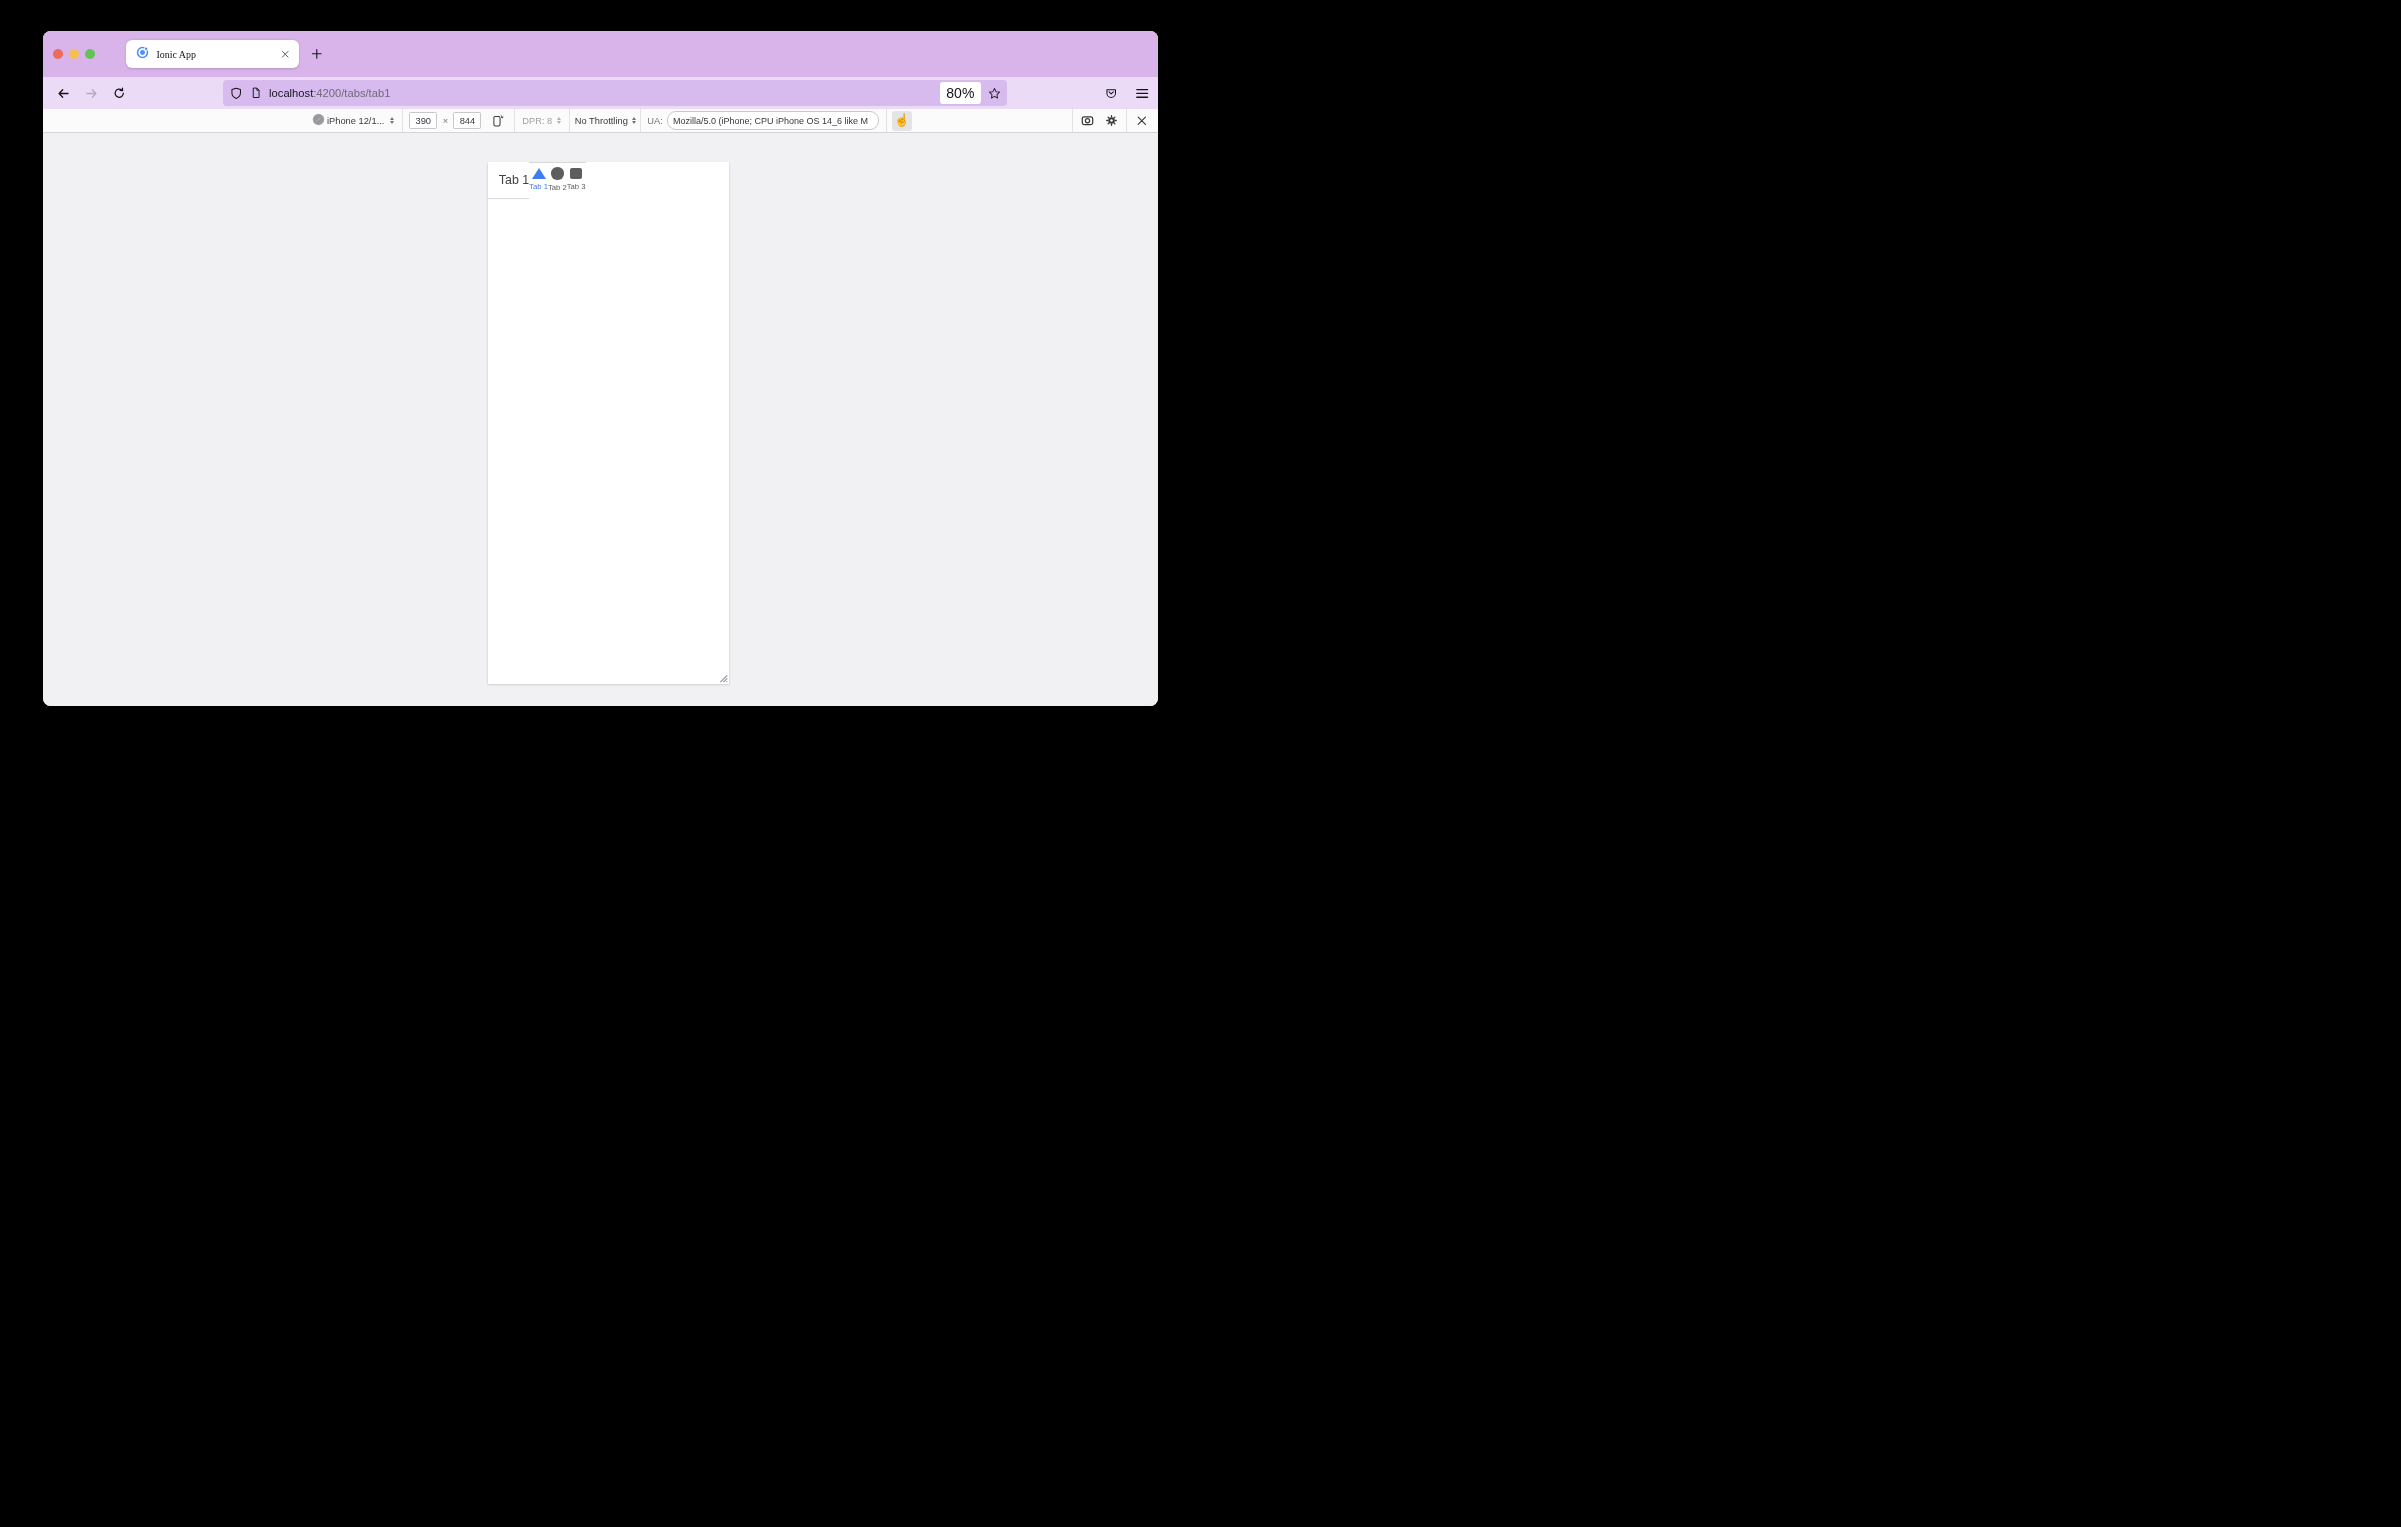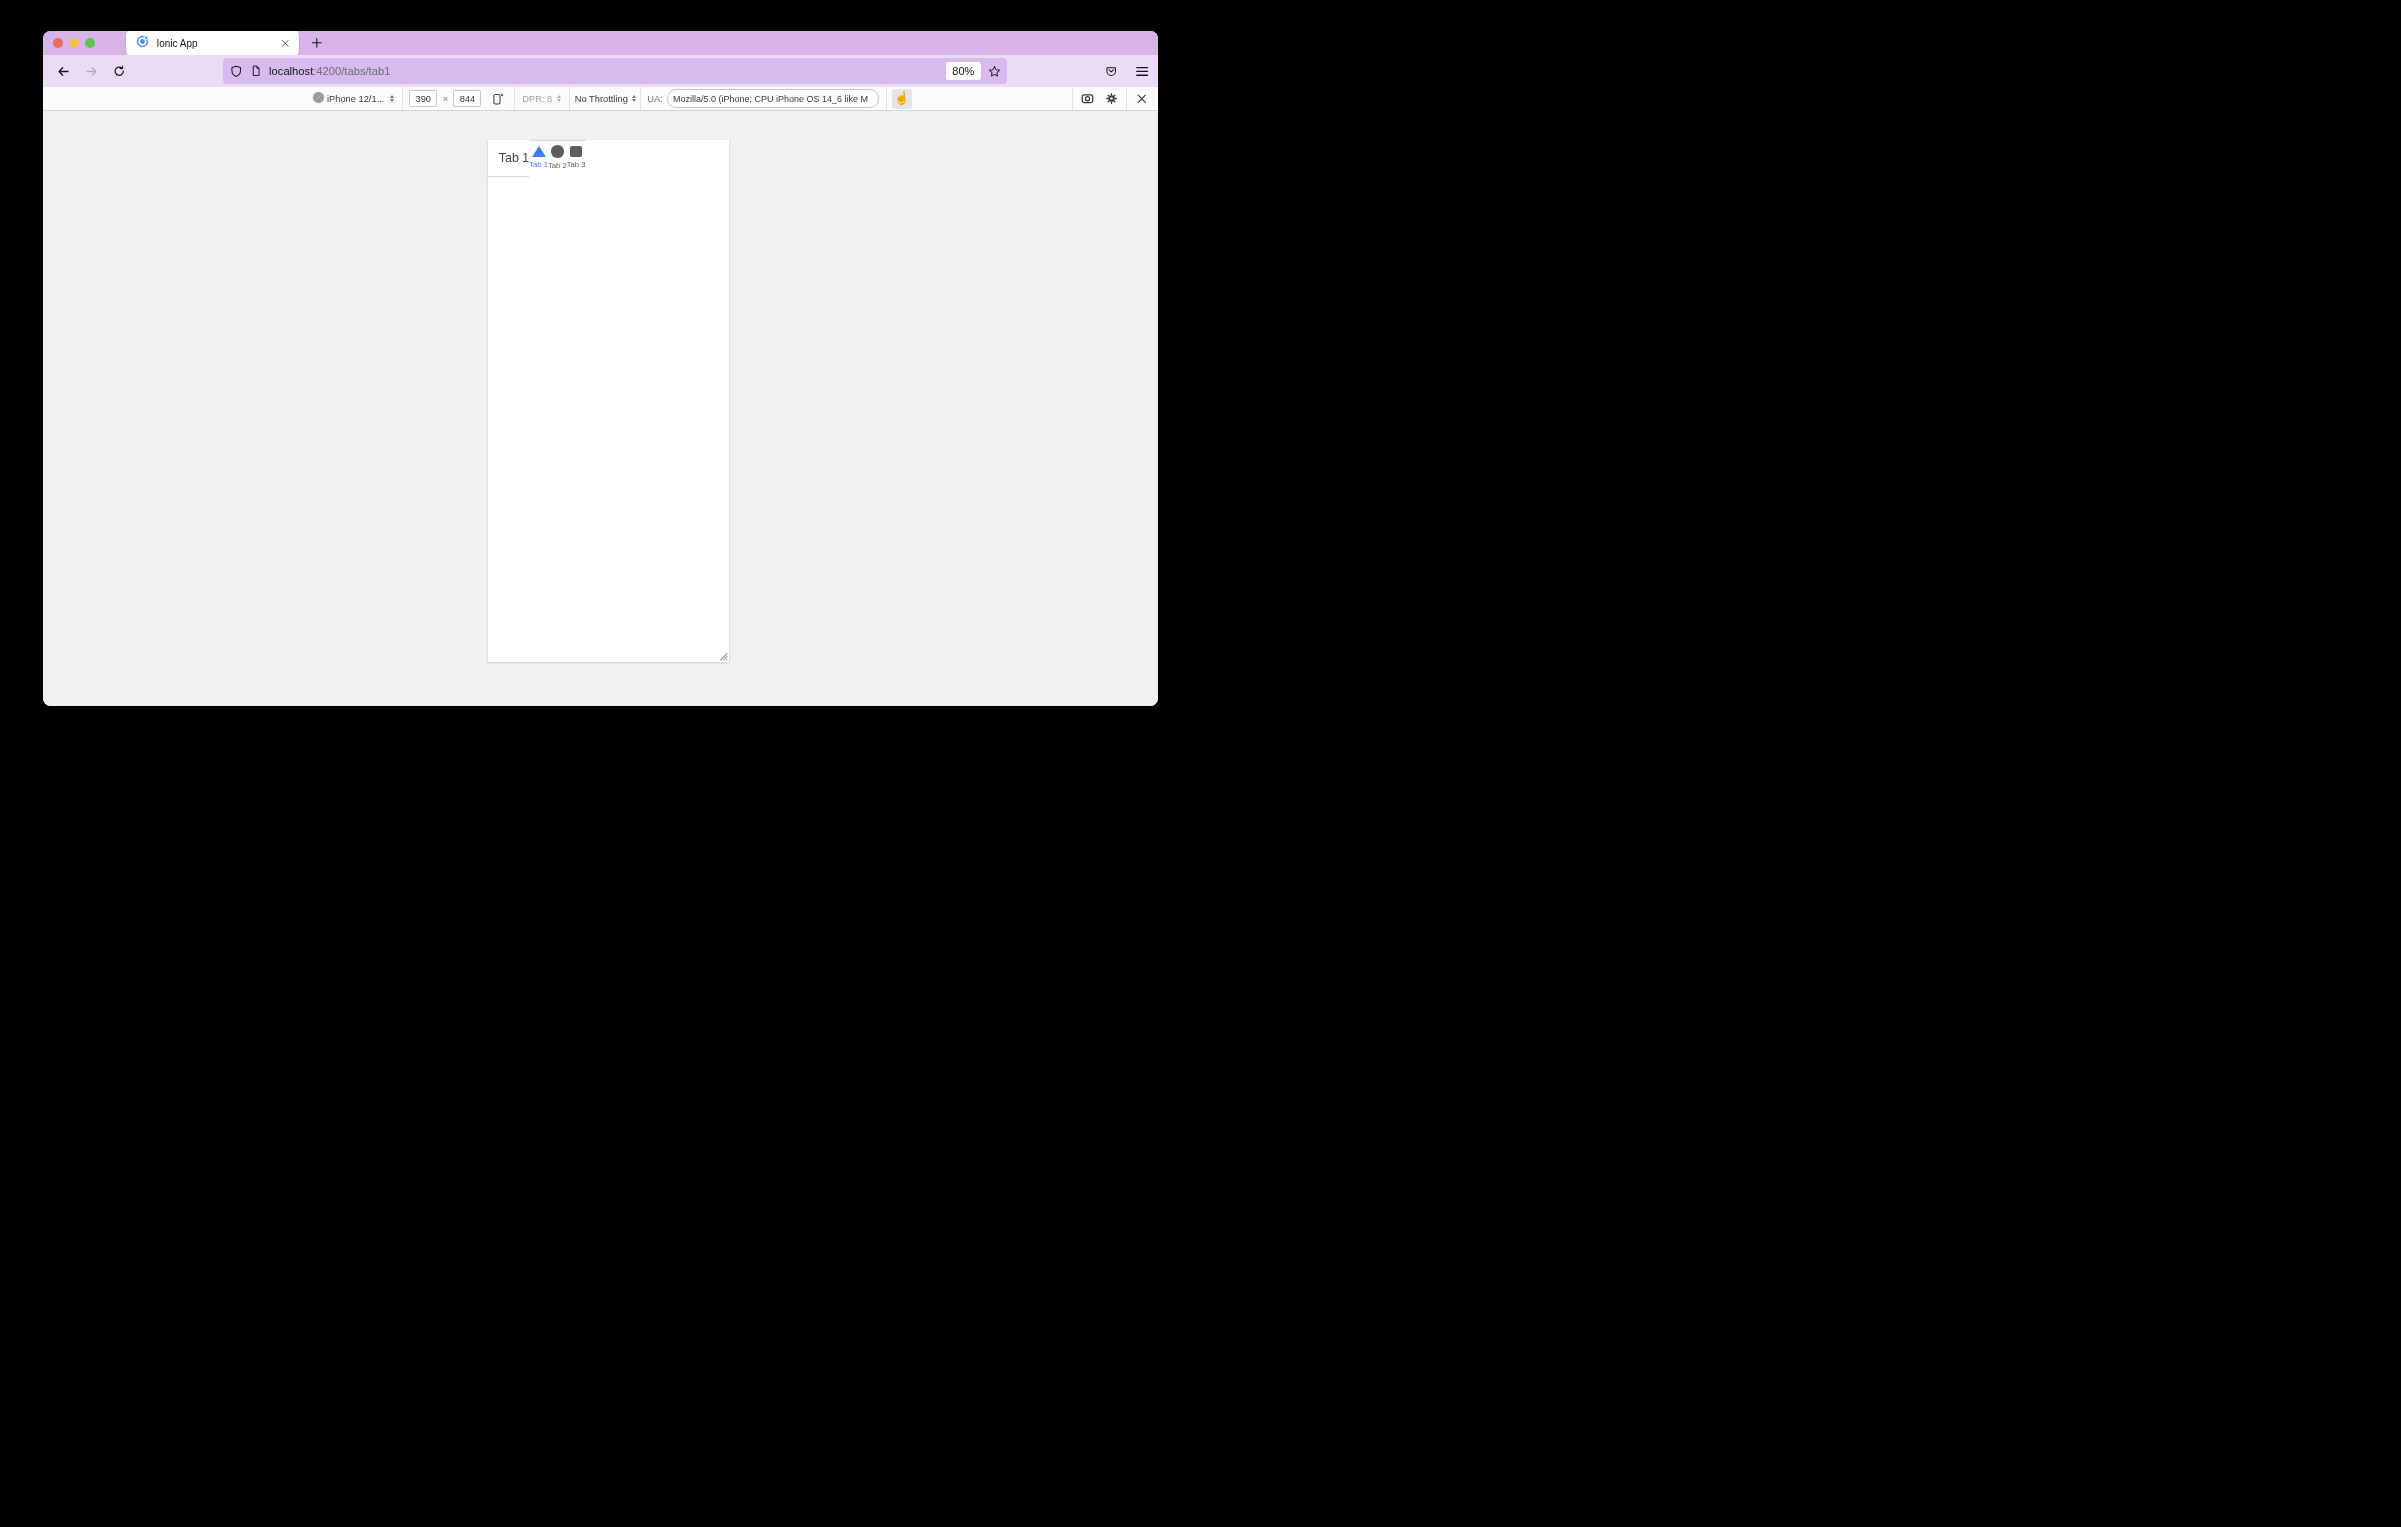--- a/index.html
+++ b/index.html
@@ -3,42 +3,42 @@
 <meta charset="utf-8">
 <style>
   * { margin:0; padding:0; box-sizing:border-box; }
   html,body { width:1201px; height:764px; background:#000; font-family:"Liberation Sans", sans-serif; overflow:hidden; }
 
   .window { position:absolute; left:43px; top:31px; width:1115px; height:675px;
     border-radius:7.7px; overflow:hidden; background:var(--content-bg,#f1f1f3);
     box-shadow:0 7.7px 31px rgba(0,0,0,.6); display:flex; flex-direction:column; }
 
   
-  .tabstrip { height:24px; background:var(--tab-strip-bg,#d9b4eb); display:flex; align-items:center; flex:none; }
+  .tabstrip { height:46px; background:var(--tab-strip-bg,#d9b4eb); display:flex; align-items:center; flex:none;font-family:Liberation Serif, serif; }
   .traffic { display:flex; gap:6.2px; padding-left:10px; }
   .light { width:10px; height:10px; border-radius:50%; display:inline-block; }
   .light.red { background:var(--traffic-red,#ec6a5e); }
   .light.yellow { background:var(--traffic-yellow,#f5bf4f); }
   .light.green { background:var(--traffic-green,#61c455); }
   .tab { margin-left:31px; width:173px; height:28px; background:#fff; border-radius:6.2px;
     display:flex; align-items:center; padding:0 6.2px 0 10px; box-shadow:0 0.8px 2.3px rgba(0,0,0,.18); }
   .tab-label { font-size:10px; color:#15141a; margin-left:7px; flex:1; white-space:nowrap; overflow:hidden; }
   .tab-close { width:15.5px; height:15.5px; display:flex; align-items:center; justify-content:center; border-radius:3.1px; }
   .newtab { width:21.7px; height:21.7px; margin-left:7px; display:flex; align-items:center; justify-content:center; border-radius:4.6px; }
 
   
   .navbar { height:32px; background:var(--navbar-bg,#ecdbf6); display:flex; align-items:center; flex:none; padding:0 4.6px 0 9.3px; }
   .navbtn { width:21.7px; height:21.7px; display:flex; align-items:center; justify-content:center; border-radius:3.9px; flex:none; }
   .navbtn + .navbtn { margin-left:6.2px; }
   .urlbar { margin-left:93px; width:784px; height:26px; background:var(--urlbar-bg,#d7bbee); border-radius:3.9px;
     display:flex; align-items:center; padding:0 6.2px 0 7.7px; flex:none; }
   .urlbar .icon { display:flex; align-items:center; }
   .url-text { margin-left:7.7px; font-size:11.2px; color:#15141a; white-space:nowrap; overflow:hidden; flex:1; }
   .url-path { color:#6f6a78; }
-  .zoom-badge { background:#fff; border-radius:3.1px; font-size:11px; color:#15141a; padding:3.1px 6.2px; margin-right:7px; flex:none; }
+  .zoom-badge { background:#fff; border-radius:3.1px; font-size:14px; color:#15141a; padding:3.1px 6.2px; margin-right:7px; flex:none; }
   .nav-spacer { flex:1; }
   .nav-right-btn { width:21.7px; height:21.7px; display:flex; align-items:center; justify-content:center; border-radius:3.9px; flex:none; }
   .nav-right-btn + .nav-right-btn { margin-left:9.3px; }
 
   
   .rdm { height:24px; background:var(--toolbar-bg,#fbfbfb); border-bottom:0.8px solid #d5d5d9;
     display:flex; align-items:center; flex:none; padding-left:269px; padding-right:6.2px; font-size:9.3px; color:#38383d; }
   .rdm .grp { display:flex; align-items:center; flex:none; }
   .sep { width:0.8px; align-self:stretch; background:#e3e3e6; flex:none; }
   .updown { display:inline-flex; flex-direction:column; gap:1.5px; align-items:center; }

